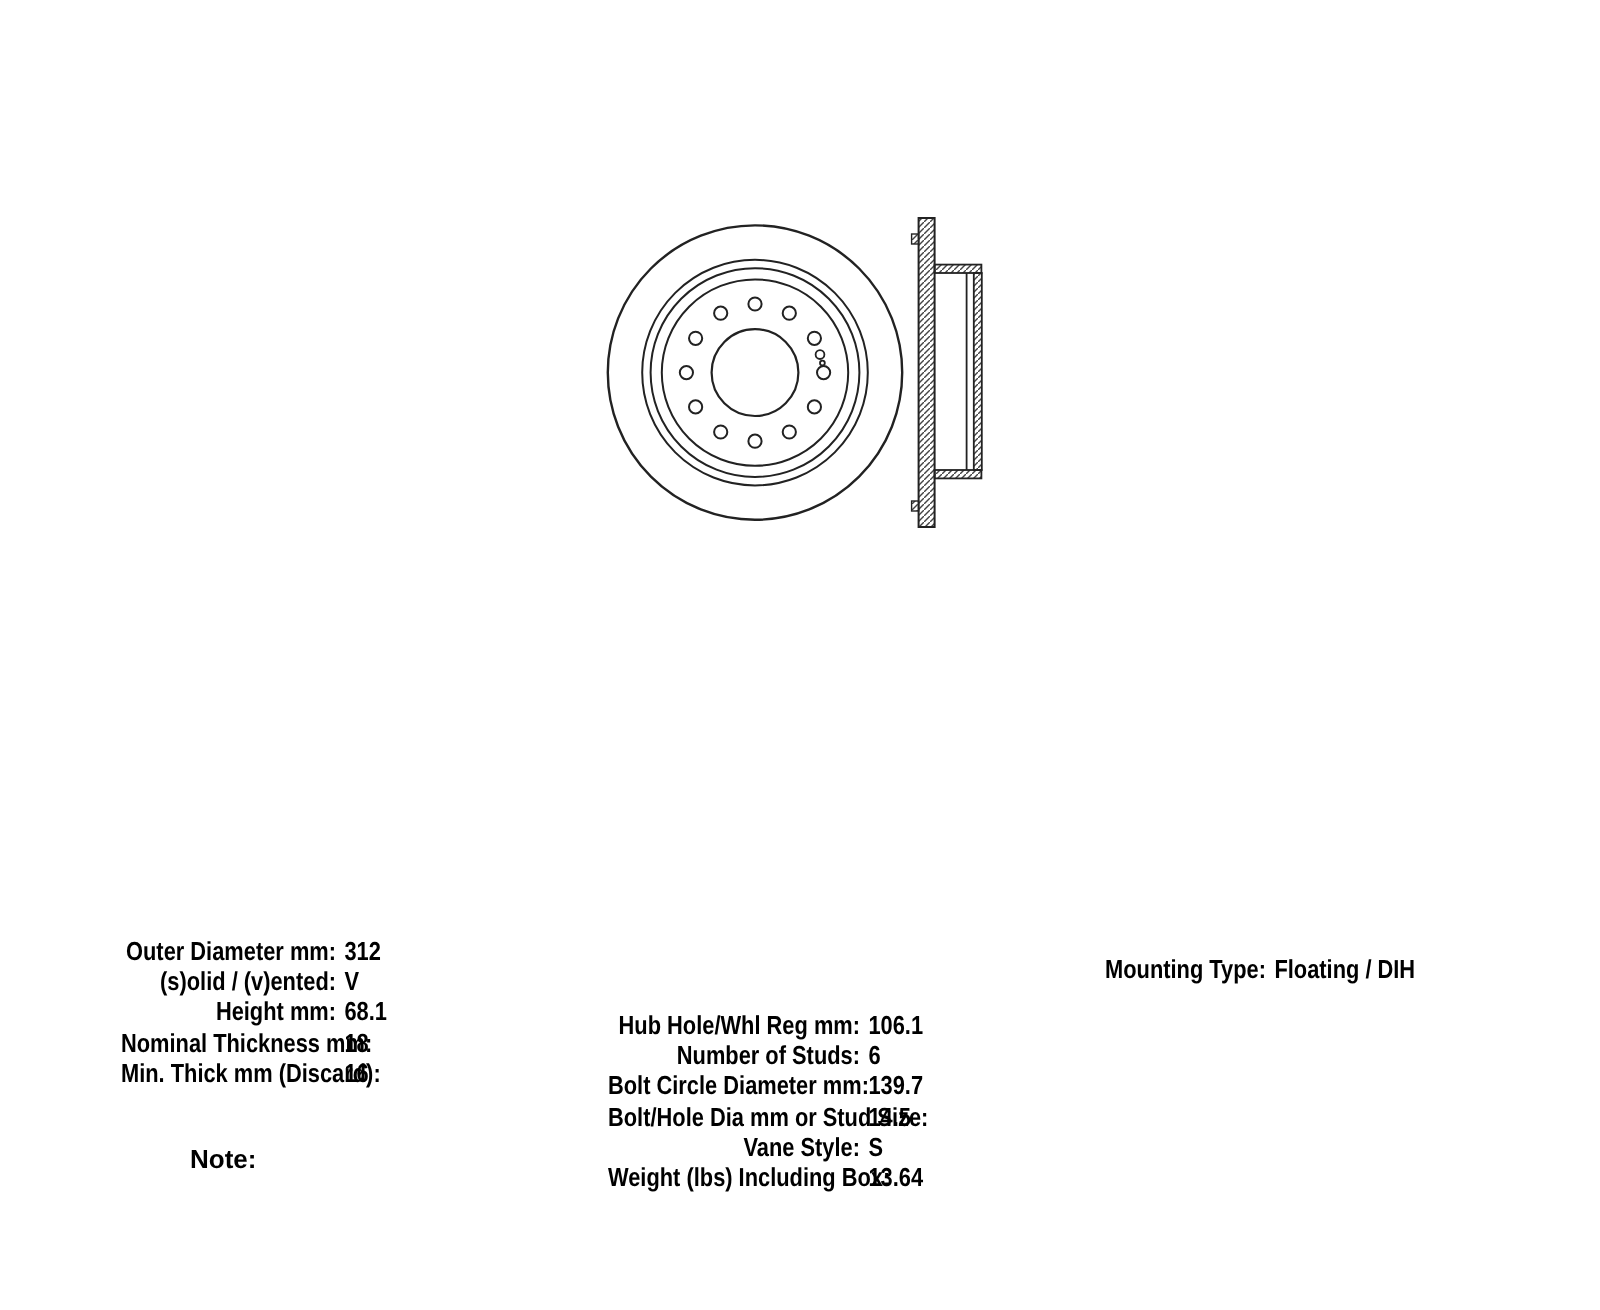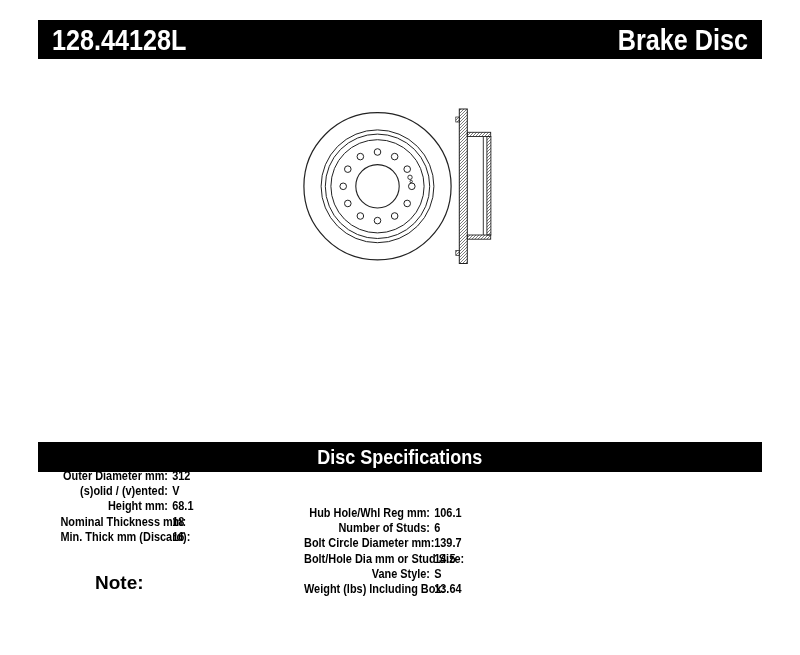--- a/index.html
+++ b/index.html
@@ -30,33 +30,29 @@
   .col1{left:40px;top:468px;}
   .col1 .spec-label{width:128px;}
   .col1 .spec-row{transform-origin:128px 50%;}
   .col2{left:280px;top:477px;margin-top:28px;}
   .col2 .spec-label{width:150px;}
   .col2 .spec-row{transform-origin:150px 50%;}
   .col3{left:500px;top:477px;}
   .col3 .spec-label{width:133px;}
   .col3 .spec-row{transform-origin:133px 50%;}
   
-  .note{position:absolute;left:95px;top:572px;font-size:19px;font-weight:bold;}
+  .note{position:absolute;left:95px;top:572px;font-size:13px;font-weight:bold;}
   
   .drawing{position:absolute;left:280px;top:95px;}
 </style>
 </head>
 <body>
 
 <div class="page">
 
-  <div class="topbar">
-    <span class="left">128.44128L</span>
-    <span class="right">Brake Disc</span>
-  </div>
 
   <svg class="drawing" width="235" height="185" viewBox="280 95 235 185">
     <defs>
       <pattern id="hatch" patternUnits="userSpaceOnUse" width="3" height="3">
         <path d="M0,3 L3,0" stroke="#444" stroke-width="0.7"></path>
       </pattern>
     </defs>
 
     <g fill="none" stroke="#222">
       <circle cx="377.5" cy="186.3" r="73.6" stroke-width="1.2"></circle>
@@ -92,23 +88,20 @@
       <rect x="455.8" y="250.5" width="3.5" height="5" fill="url(#hatch)" stroke-width="0.7"></rect>
 
       <rect x="467.3" y="132.3" width="23.4" height="4.2" fill="url(#hatch)" stroke-width="0.9"></rect>
       <rect x="467.3" y="235" width="23.4" height="4.2" fill="url(#hatch)" stroke-width="0.9"></rect>
 
       <line x1="483.3" y1="136.5" x2="483.3" y2="235" stroke-width="0.9"></line>
       <rect x="486.9" y="136.5" width="4" height="98.5" fill="url(#hatch)" stroke-width="0.9"></rect>
     </g>
   </svg>
 
-  <div class="specbar">
-    <span>Disc Specifications</span>
-  </div>
 
   <div class="spec-col col1">
     <div class="spec-row">
       <span class="spec-label">Outer Diameter mm:</span><span class="spec-value">312</span>
     </div>
     <div class="spec-row">
       <span class="spec-label">(s)olid / (v)ented:</span><span class="spec-value">V</span>
     </div>
     <div class="spec-row">
       <span class="spec-label">Height mm:</span><span class="spec-value">68.1</span>
@@ -135,16 +128,21 @@
       <span class="spec-label">Bolt/Hole Dia mm or Stud Size:</span><span class="spec-value">14.5</span>
     </div>
     <div class="spec-row">
       <span class="spec-label">Vane Style:</span><span class="spec-value">S</span>
     </div>
     <div class="spec-row">
       <span class="spec-label">Weight (lbs) Including Box:</span><span class="spec-value">13.64</span>
     </div>
   </div>
 
+  <div class="spec-col col3">
+    <div class="spec-row">
+      <span class="spec-label">Mounting Type:</span><span class="spec-value">Floating / DIH</span>
+    </div>
+  </div>
 
   <div class="note">Note:</div>
 
 </div>
 
 </body></html>

